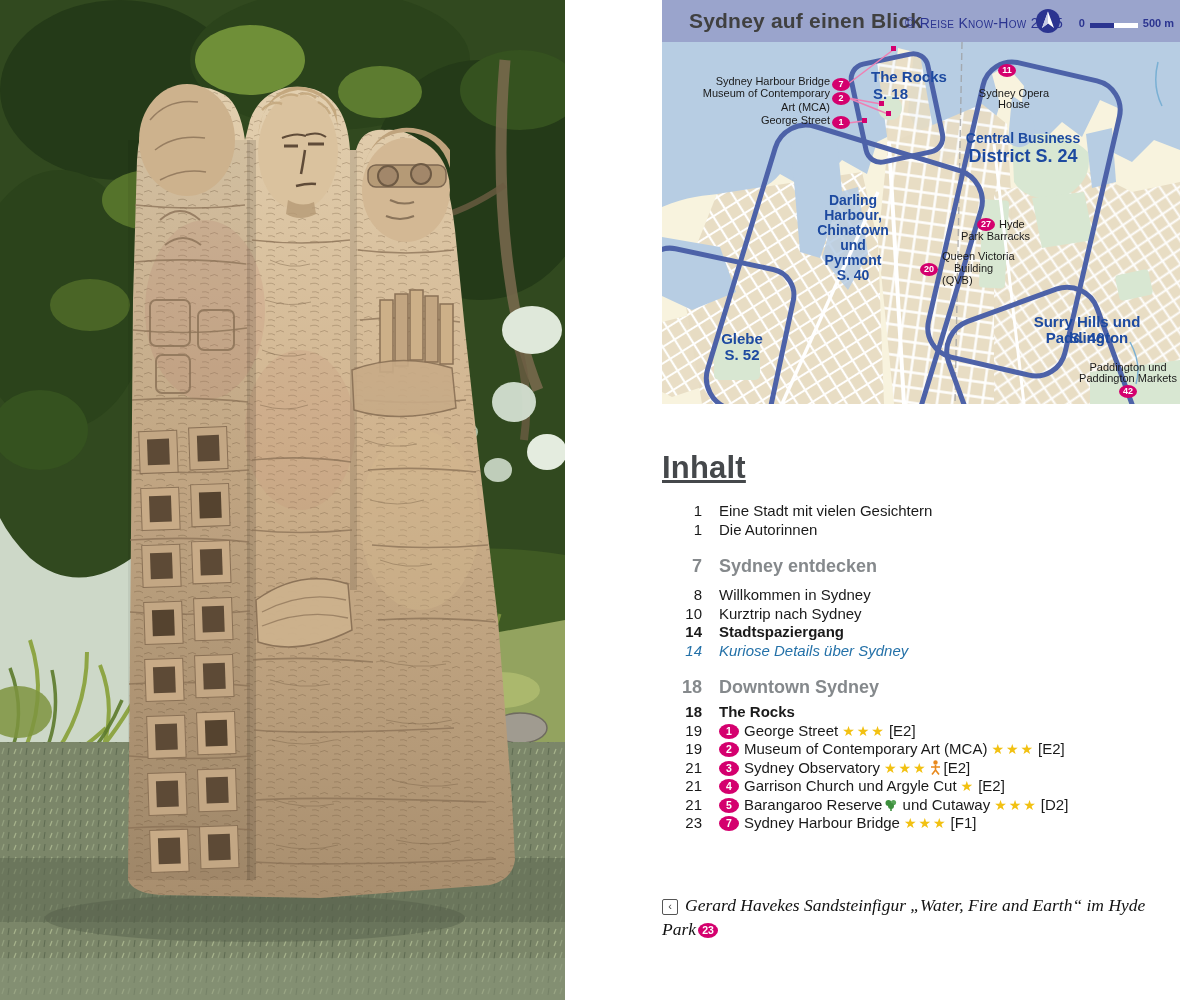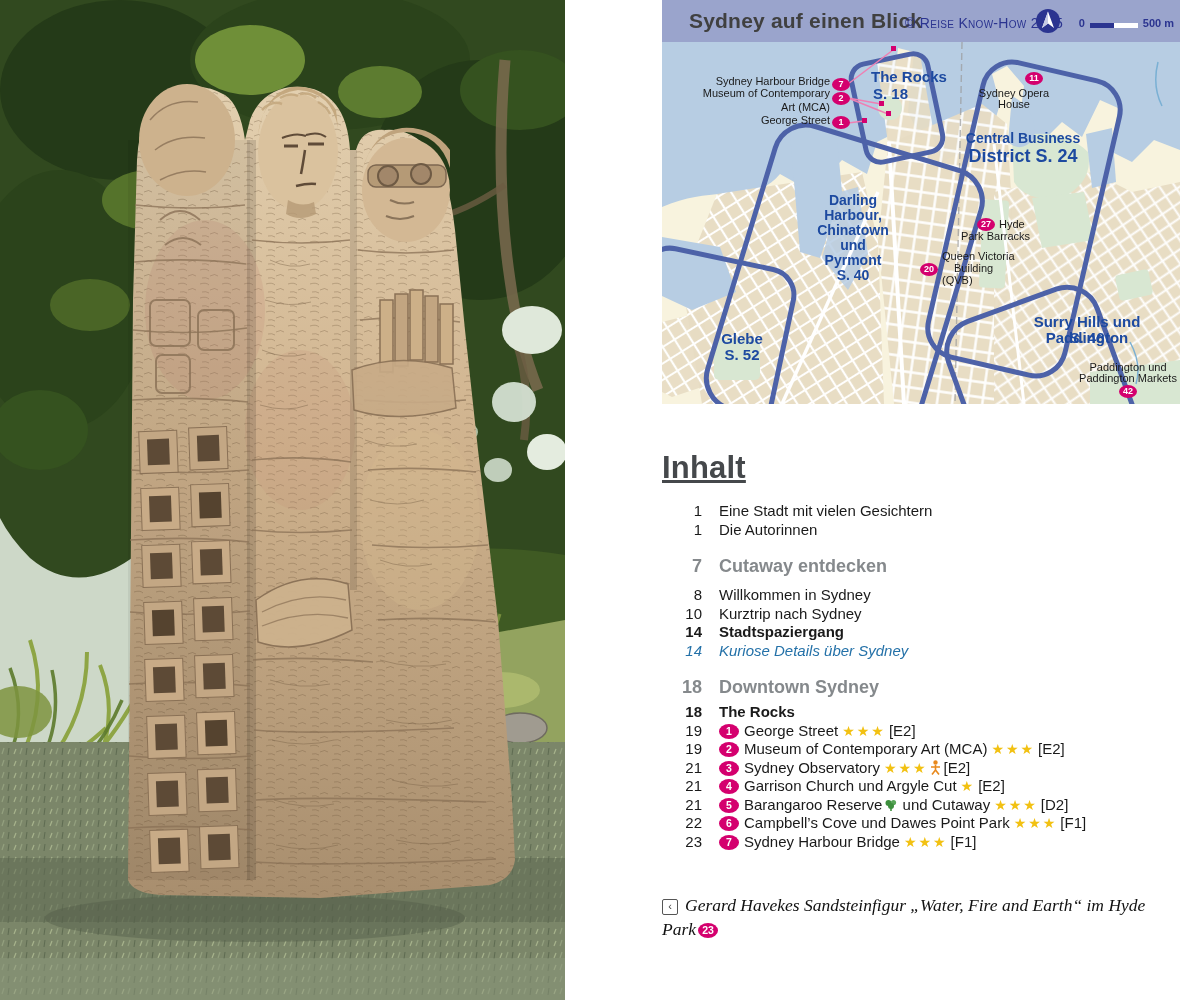--- a/index.html
+++ b/index.html
@@ -376,21 +376,21 @@
       <span class="mbadge" style="left:170px;top:36px;">7</span>
       <div class="mlabel poi t-right" style="left:0;top:46px;width:168px;">Museum of Contemporary</div>
       <span class="mbadge" style="left:170px;top:50px;">2</span>
       <div class="mlabel poi t-right" style="left:0;top:60px;width:168px;">Art (MCA)</div>
       <div class="mlabel poi t-right" style="left:0;top:73px;width:168px;">George Street</div>
       <span class="mbadge" style="left:170px;top:74px;">1</span>
 
       <div class="mlabel area" style="left:209px;top:27px;font-size:15px;">The Rocks</div>
       <div class="mlabel area" style="left:211px;top:44px;font-size:15px;">S. 18</div>
 
-      <span class="mbadge" style="left:336px;top:30px;margin-left:27px;">11</span>
+      <span class="mbadge" style="left:336px;top:22px;">11</span>
       <div class="mlabel poi t-center" style="left:310px;top:46px;width:84px;">Sydney Opera</div>
       <div class="mlabel poi t-center" style="left:310px;top:57px;width:84px;">House</div>
 
       <div class="mlabel area t-center" style="left:291px;top:89px;width:140px;font-size:14px;">Central Business</div>
       <div class="mlabel area t-center" style="left:291px;top:105px;width:140px;font-size:18px;">District  S. 24</div>
 
       <div class="mlabel area t-center" style="left:131px;top:151px;width:120px;font-size:14px;line-height:15px;">
         <div>Darling</div>
         <div>Harbour,</div>
         <div>Chinatown</div>
@@ -427,21 +427,21 @@
       <span class="pg">1</span>
       <span class="lbl">Eine Stadt mit vielen Gesichtern</span>
     </div>
     <div class="trow">
       <span class="pg">1</span>
       <span class="lbl">Die Autorinnen</span>
     </div>
 
     <div class="trow sect">
       <span class="pg">7</span>
-      <span class="lbl">Cutaway entdecken</span>
+      <span class="lbl">Sydney entdecken</span>
     </div>
 
     <div class="trow">
       <span class="pg">8</span>
       <span class="lbl">Willkommen in Sydney</span>
     </div>
     <div class="trow">
       <span class="pg">10</span>
       <span class="lbl">Kurztrip nach Sydney</span>
     </div>
@@ -486,24 +486,20 @@
     <div class="trow">
       <span class="pg">21</span>
       <span class="lbl"><span class="tbadge">5</span><span>Barangaroo Reserve</span><svg class="micon" width="14" height="14" viewBox="0 0 14 14">
             <circle cx="4.5" cy="5" r="3" fill="#3d8f3d"></circle>
             <circle cx="9.5" cy="4.5" r="2.6" fill="#58a558"></circle>
             <circle cx="7" cy="8" r="3" fill="#3d8f3d"></circle>
             <path d="M7,8 V13" stroke="#3d8f3d" stroke-width="1.6"></path>
           </svg> <span>und Cutaway</span><span class="stars">★★★</span><span class="gref">[D2]</span></span>
     </div>
     <div class="trow">
-      <span class="pg">22</span>
-      <span class="lbl"><span class="tbadge">6</span><span>Campbell’s Cove und Dawes Point Park</span><span class="stars">★★★</span><span class="gref">[F1]</span></span>
-    </div>
-    <div class="trow">
       <span class="pg">23</span>
       <span class="lbl"><span class="tbadge">7</span><span>Sydney Harbour Bridge</span><span class="stars">★★★</span><span class="gref">[F1]</span></span>
     </div>
   </div>
 
   <div class="caption">
     <div><span class="cap-box">‹</span><span>Gerard Havekes Sandsteinfigur „Water, Fire and Earth“ im Hyde Park</span><span class="cap-badge">23</span></div>
   </div>
 
 </div>

